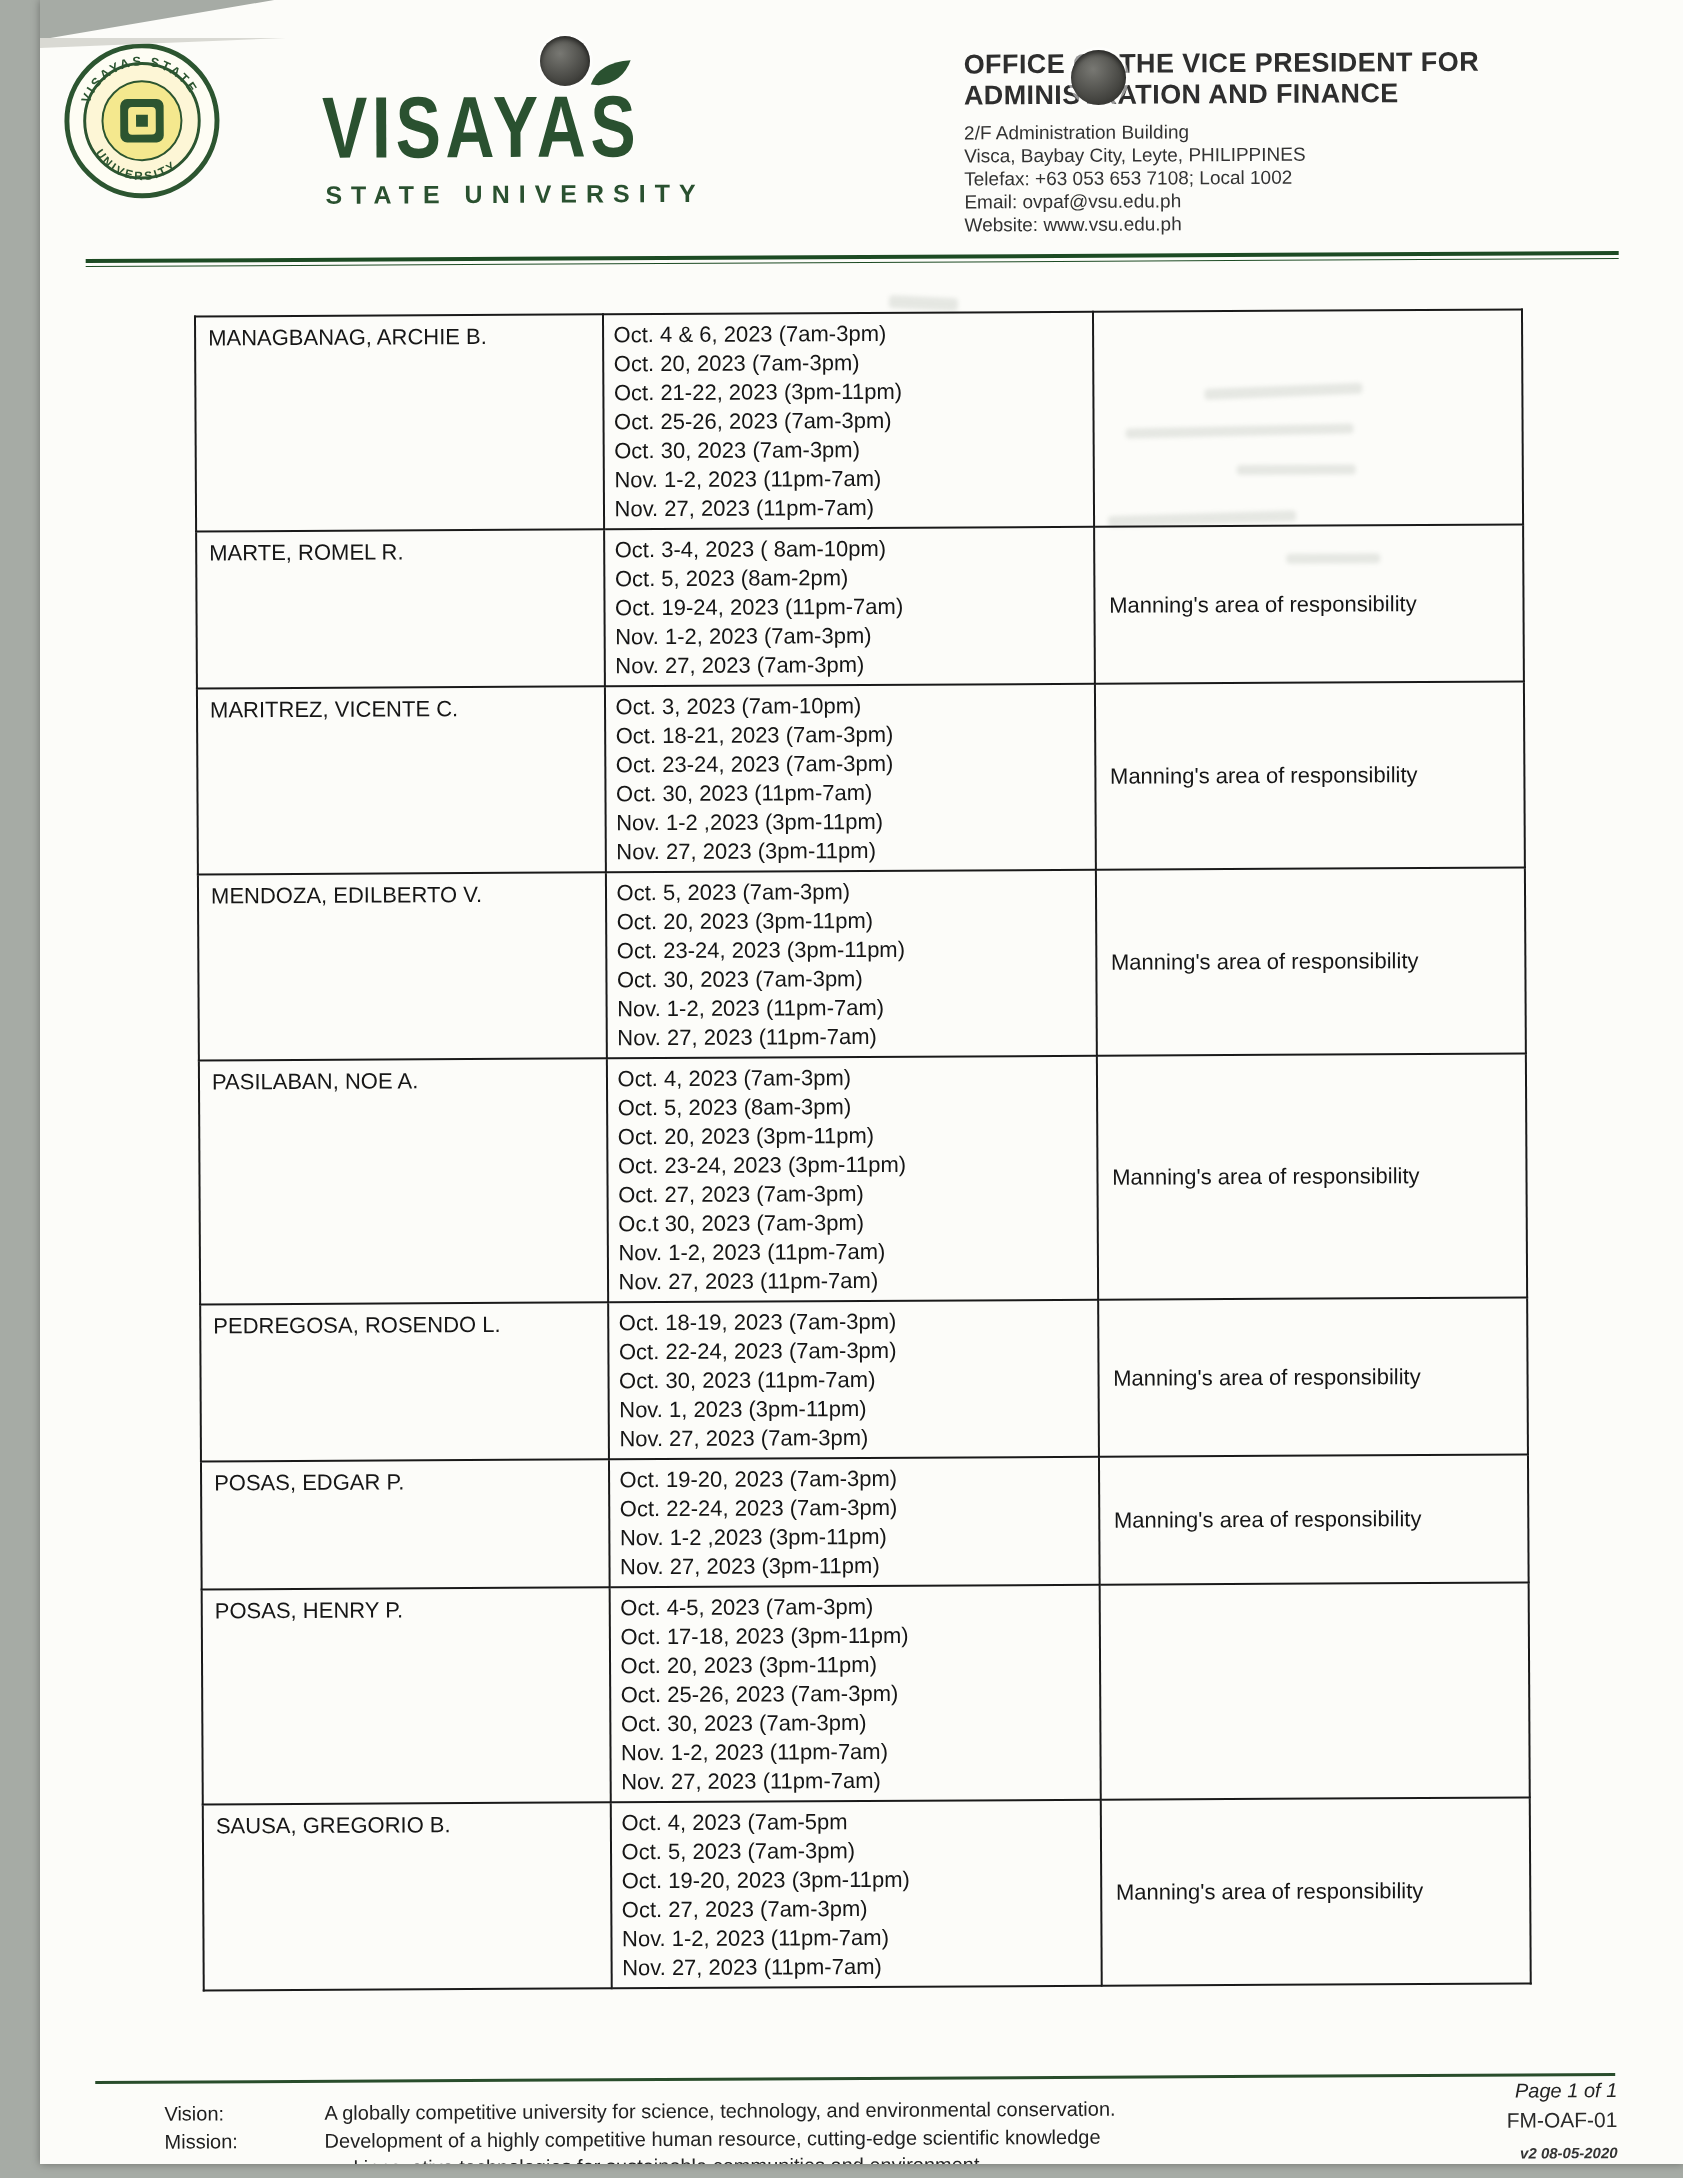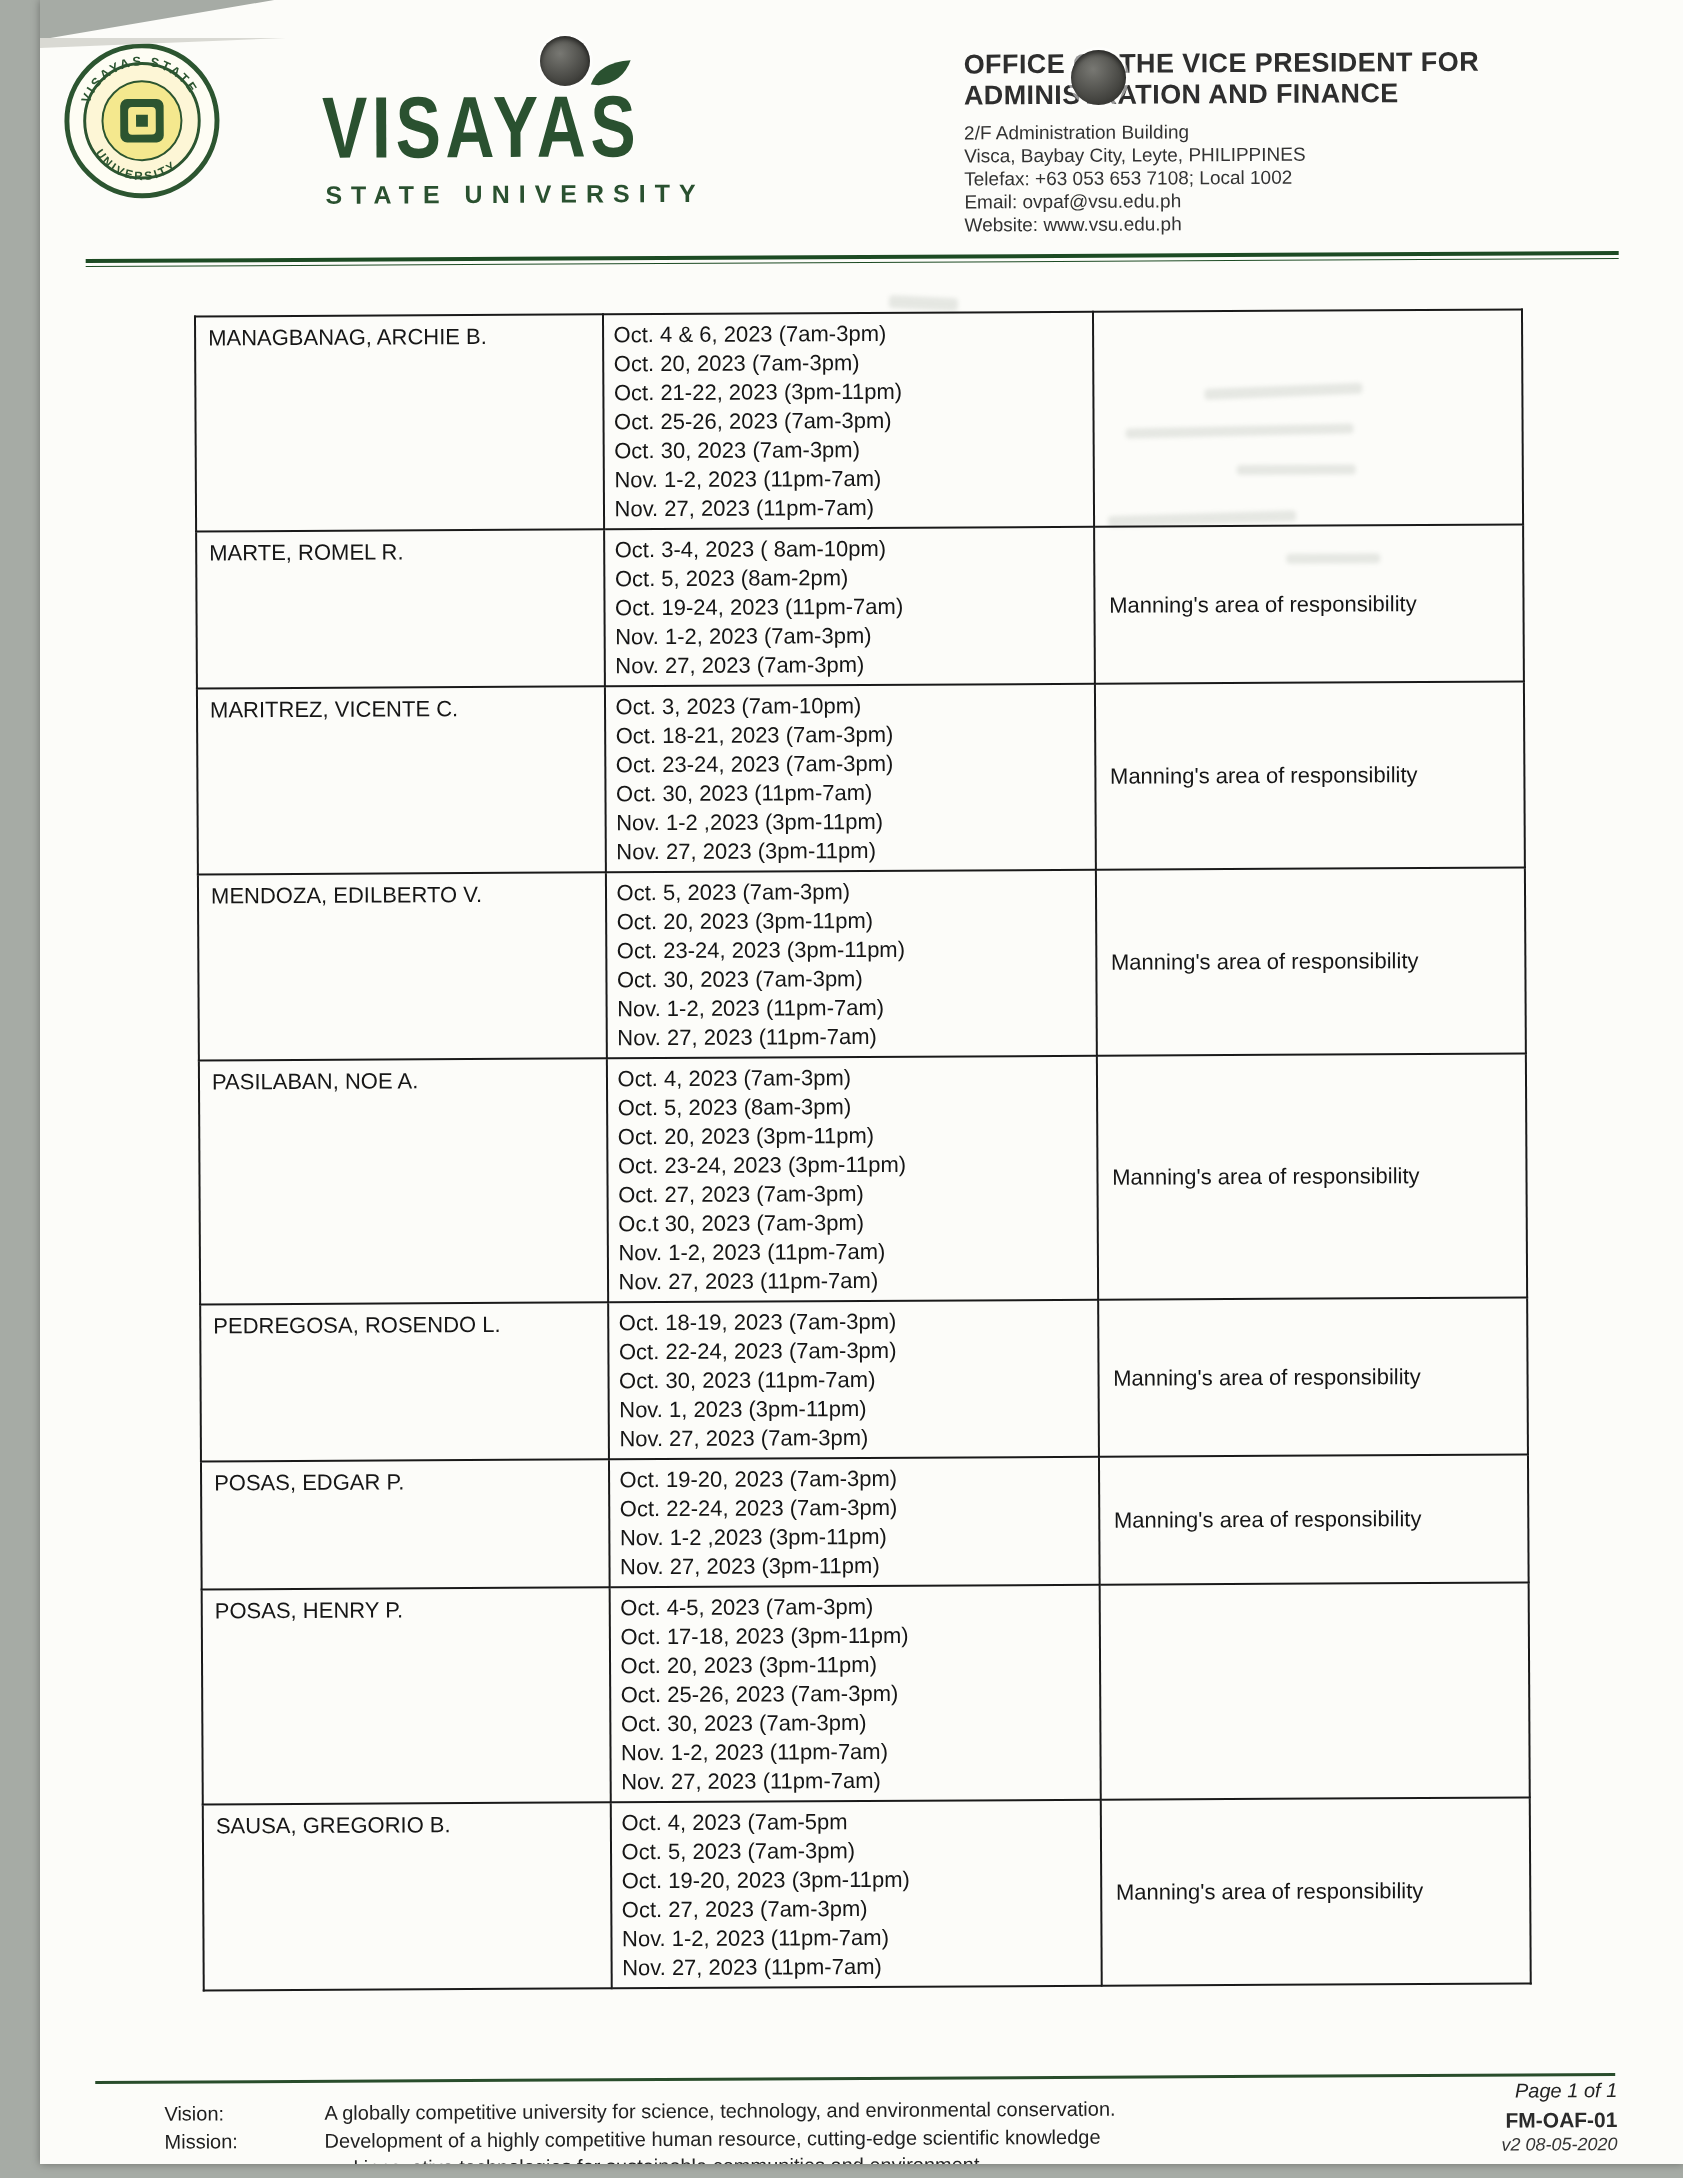--- a/index.html
+++ b/index.html
@@ -89,22 +89,22 @@
   
   .footer-rule { position:absolute; left:50px; top:2077px; width:1520px; border-top:3px solid #294d2c; }
   .foot-row { position:absolute; left:119px; font-size:20px; color:#222; white-space:nowrap; }
   .foot-label { display:inline-block; width:160px; font-weight:normal; color:#1d1d1d; }
   .vision-row  { top:2099px; }
   .mission-row { top:2127px; }
   .mission-cont-row { top:2154px; }
   .mission-cont-row .foot-text { margin-left:160px; }
   .page-info { position:absolute; right:71px; top:2083px; text-align:right; z-index:2; }
   .page-label { font-size:20px; font-style:italic; color:#222; }
-  .form-code  { font-size:21px; font-weight:bold; color:#2b2b2b; margin-top:6px;text-align:right; }
-  .form-version { font-size:18px; font-style:italic; color:#333; margin-top:2px; }
+  .form-code  { font-size:21px; font-weight:normal; color:#2b2b2b; margin-top:6px;text-align:right; }
+  .form-version { font-size:15px; font-style:italic; color:#333; margin-top:12px;font-weight:bold; }
 </style>
 </head>
 <body>
 
 <div class="paper">
   <div class="fold"></div>
   <div class="fold-shadow"></div>
   <div class="hole hole1"></div>
   <div class="hole hole2"></div>
 

